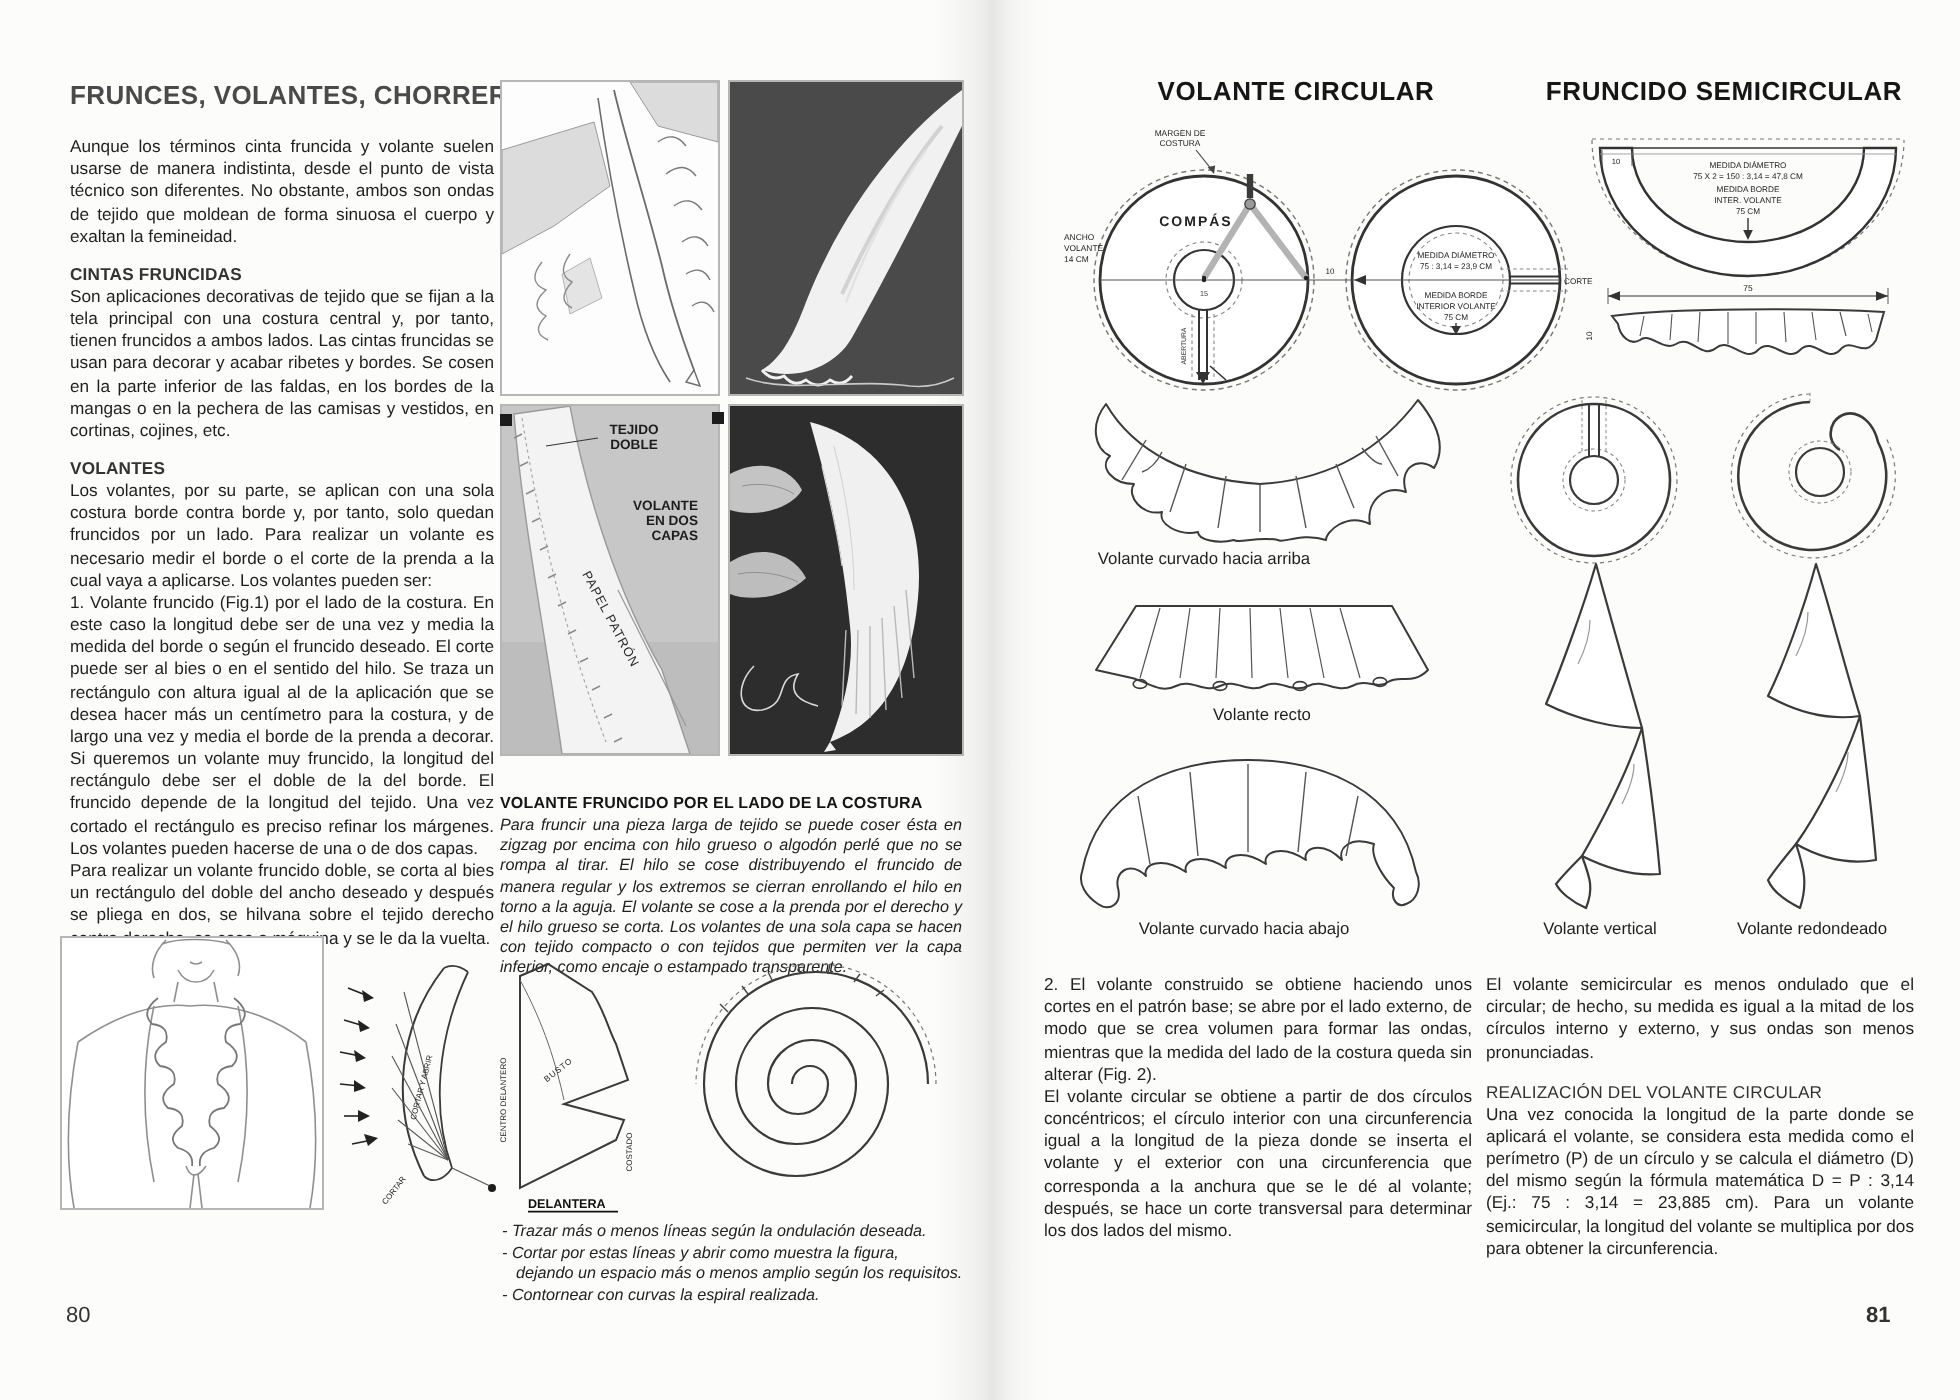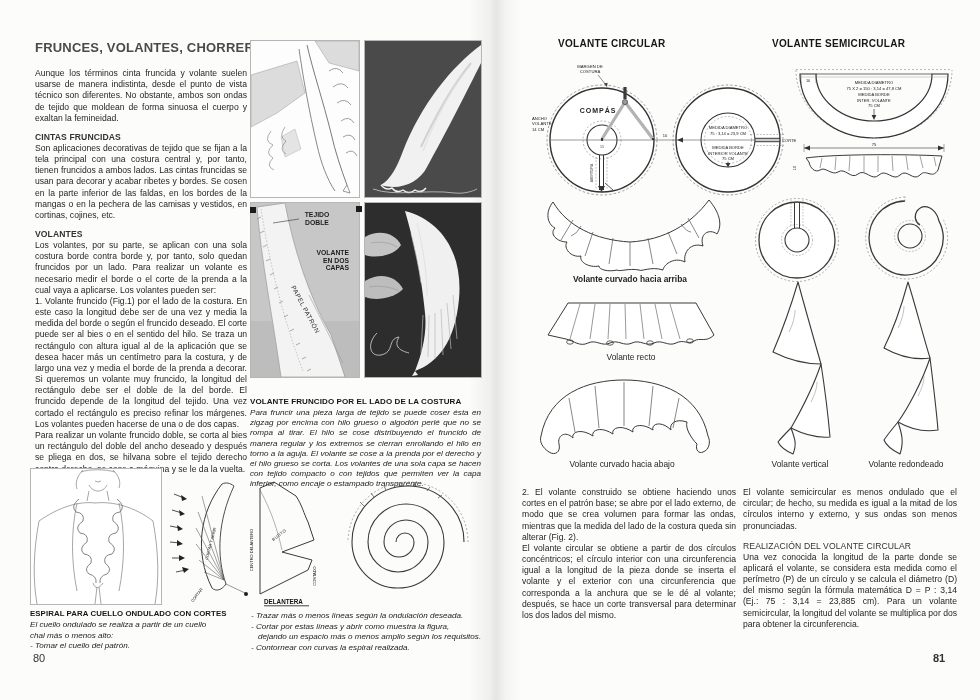--- a/index.html
+++ b/index.html
@@ -9,21 +9,21 @@
   .abs{position:absolute;}
   .gutter{left:468px;top:0;width:54px;height:700px;
           background:linear-gradient(90deg,rgba(0,0,0,0) 0%,rgba(0,0,0,.05) 40%,rgba(0,0,0,.09) 52%,rgba(0,0,0,.03) 70%,rgba(0,0,0,0) 100%);}
   .page-title{font-size:13px;font-weight:bold;color:#4a4a4a;letter-spacing:.2px;white-space:nowrap;margin-bottom:13px;}
   .body-text{font-size:8.6px;line-height:1.3;text-align:justify;color:#1f1f1f;}
   .sec-head{font-size:8.6px;font-weight:bold;color:#333;margin:8px 0 1px;letter-spacing:.1px;}
   .cap-title{font-size:8px;font-weight:bold;color:#151515;margin-bottom:2px;letter-spacing:.1px;}
   .cap-italic{font-size:8.1px;font-style:italic;line-height:1.26;text-align:justify;color:#222;}
   .cap-italic-l{font-size:8.1px;font-style:italic;line-height:1.32;color:#222;}
   .fig-caption{font-size:8.4px;text-align:center;color:#1f1f1f;}
-  .rp-header{font-size:10px;font-weight:bold;letter-spacing:.3px;text-align:left;color:#161616;}
+  .rp-header{font-size:13px;font-weight:bold;letter-spacing:.3px;text-align:center;color:#161616;}
   .page-num{font-size:11px;color:#333;}
   .img-frame{border:1px solid #b6b6b6;}
   .fig-marker{width:6px;height:6px;background:#1c1c1c;}
 </style>
 </head>
 <body>
 
 <div id="canvas">
   <div class="abs gutter"></div>
 
@@ -190,38 +190,32 @@
           <line x1="206" y1="19" x2="203" y2="15"></line>
         <line x1="218" y1="12" x2="216" y2="8"></line>
           <line x1="232" y1="9" x2="231" y2="4"></line>
         <line x1="246" y1="9" x2="247" y2="4"></line>
           <line x1="259" y1="13" x2="262" y2="9"></line>
         <line x1="270" y1="20" x2="274" y2="17"></line>
       </g>
     </g>
   </svg>
 
-  <div class="abs" style="left:30px;top:609px;width:208px;">
-    <div class="cap-title" style="font-size:7.8px;">ESPIRAL PARA CUELLO ONDULADO CON CORTES</div>
-    <div class="cap-italic-l">El cuello ondulado se realiza a partir de un cuello</div>
-    <div class="cap-italic-l">chal más o menos alto:</div>
-    <div class="cap-italic-l">- Tomar el cuello del patrón.</div>
-  </div>
 
   <div class="abs" style="left:251px;top:611px;width:236px;">
     <div class="cap-italic-l">- Trazar más o menos líneas según la ondulación deseada.</div>
     <div class="cap-italic-l">- Cortar por estas líneas y abrir como muestra la figura,</div>
     <div class="cap-italic-l" style="padding-left:7px;">dejando un espacio más o menos amplio según los requisitos.</div>
     <div class="cap-italic-l">- Contornear con curvas la espiral realizada.</div>
   </div>
 
   <div class="abs page-num" style="left:33px;top:652px;">80</div>
 
   <div class="abs rp-header" style="left:558px;top:38px;width:180px;">VOLANTE CIRCULAR</div>
-  <div class="abs rp-header" style="left:772px;top:38px;width:180px;">VOLANTE SEMICIRCULAR</div>
+  <div class="abs rp-header" style="left:772px;top:38px;width:180px;">FRUNCIDO SEMICIRCULAR</div>
 
   <svg class="abs" style="left:528px;top:60px;" width="270" height="150" viewBox="0 0 270 150">
     <g>
       <circle cx="74" cy="80" r="55" fill="none" stroke="#777" stroke-width=".7" stroke-dasharray="2.5,2"></circle>
       <circle cx="74" cy="80" r="52" fill="#fff" stroke="#333" stroke-width="1.4"></circle>
       <circle cx="74" cy="80" r="19" fill="none" stroke="#888" stroke-width=".6" stroke-dasharray="2,1.8"></circle>
       <circle cx="74" cy="80" r="15" fill="none" stroke="#333" stroke-width="1.1"></circle>
       <line x1="22" y1="80" x2="126" y2="80" stroke="#555" stroke-width=".6"></line>
       <circle cx="74" cy="80" r="1.1" fill="#222"></circle>
       <text x="74" y="88" font-size="3.6" fill="#444" text-anchor="middle">15</text>
@@ -317,21 +311,21 @@
       <path d="M40,30 L28,50"></path>
         <path d="M60,42 L52,66"></path>
         <path d="M80,48 L76,74"></path>
         <path d="M97,52 L97,76"></path>
       <path d="M115,48 L120,74"></path>
         <path d="M135,42 L144,64"></path>
         <path d="M155,28 L166,48"></path>
       <path d="M48,36 q-4,8 -10,10 M148,34 q6,8 10,8"></path>
     </g>
   </svg>
-  <div class="abs fig-caption" style="left:535px;top:274px;width:190px;font-weight:bold;">Volante curvado hacia arriba</div>
+  <div class="abs fig-caption" style="left:507px;top:274px;width:190px;">Volante curvado hacia arriba</div>
 
   <svg class="abs" style="left:540px;top:299px;" width="182" height="50" viewBox="0 0 182 50">
     <path d="M28,4 L156,4 L174,36 C166,44 160,38 154,42 C148,46 144,40 136,44 C128,48 122,40 114,44 C106,48 100,40 92,44 C84,48 78,40 70,44 C62,48 56,40 48,44 C40,48 34,42 26,40 L8,36 Z" fill="#fff" stroke="#3a3a3a" stroke-width="1" stroke-linejoin="round"></path>
     <g stroke="#555" stroke-width=".6">
       <line x1="40" y1="5" x2="30" y2="40"></line>
         <line x1="55" y1="5" x2="50" y2="40"></line>
         <line x1="70" y1="5" x2="68" y2="40"></line>
       <line x1="85" y1="5" x2="86" y2="40"></line>
         <line x1="100" y1="5" x2="104" y2="40"></line>
         <line x1="115" y1="5" x2="122" y2="40"></line>

